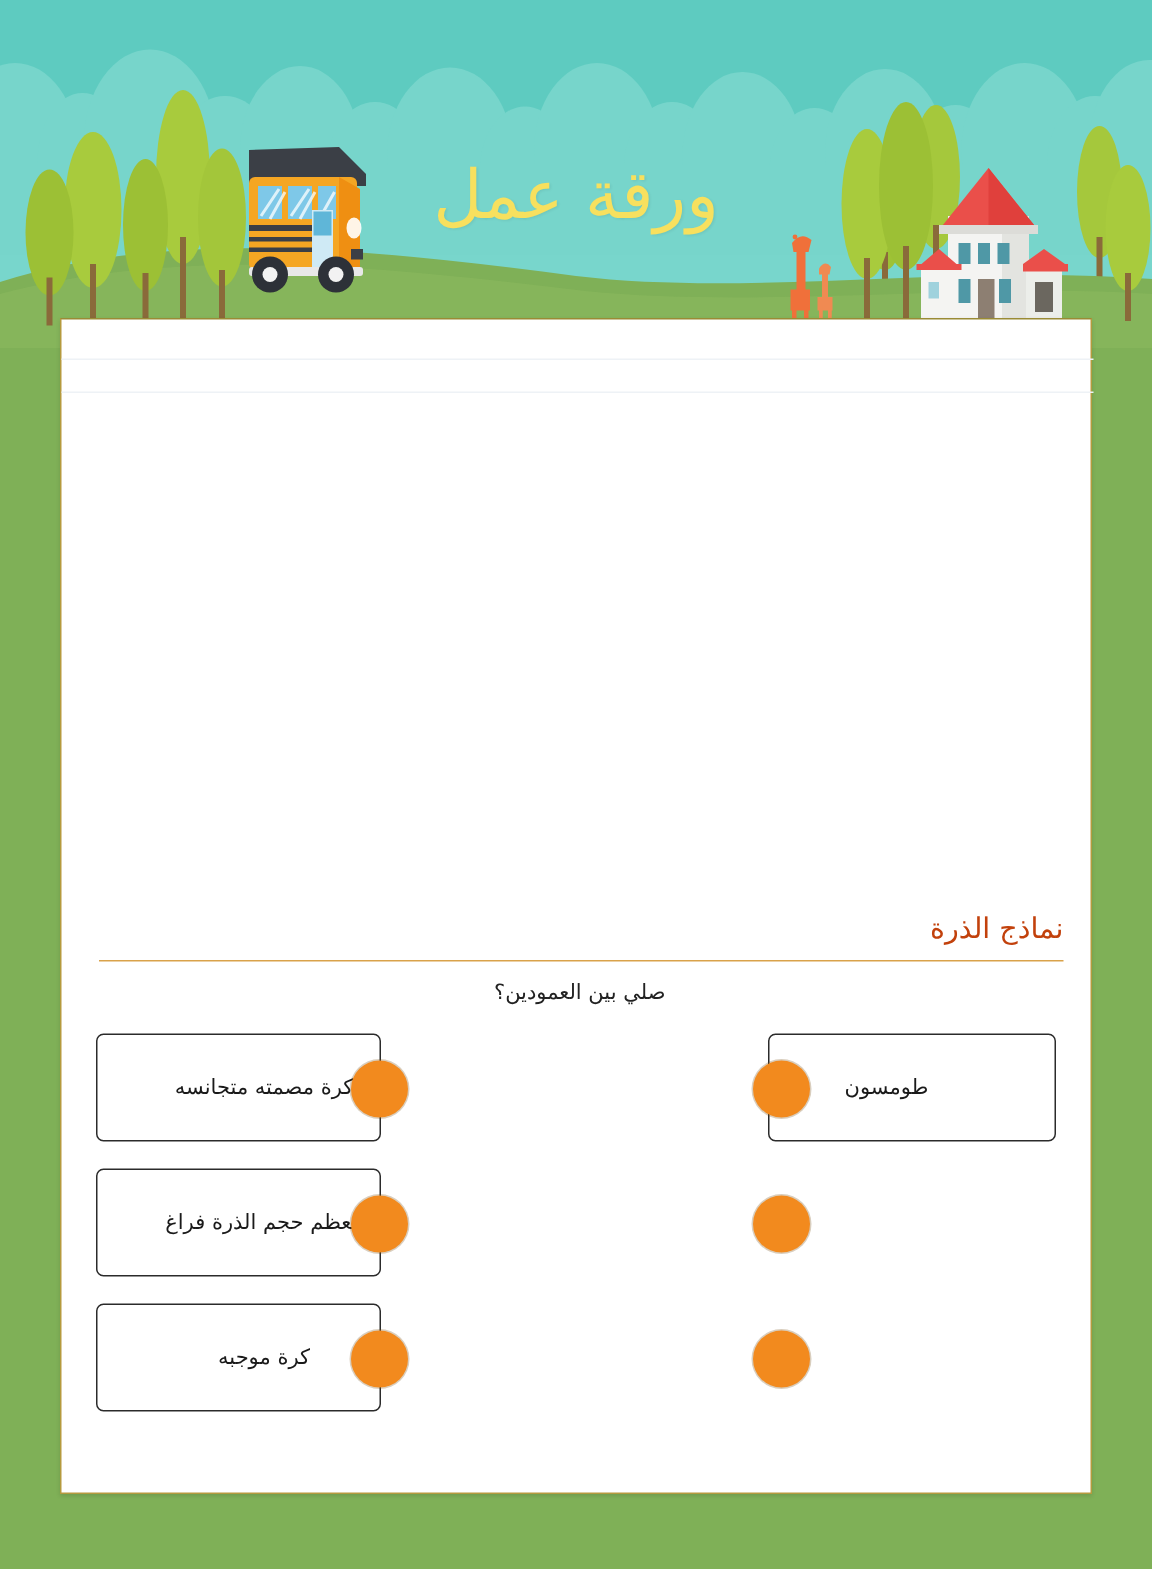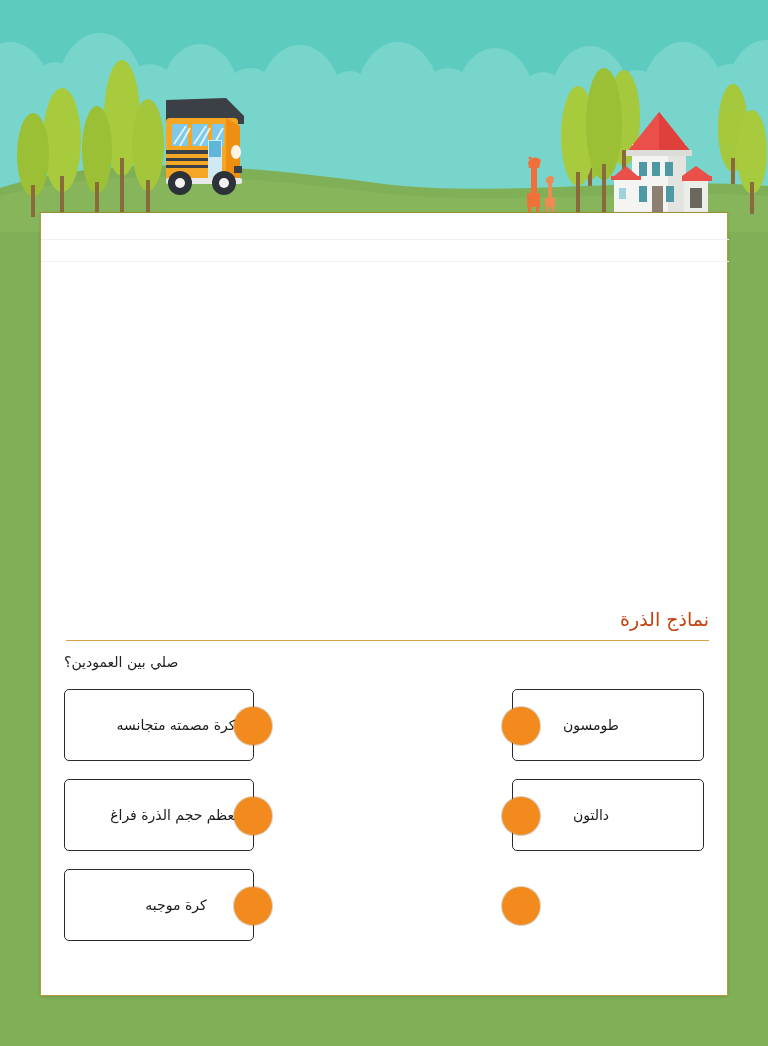--- a/index.html
+++ b/index.html
@@ -93,21 +93,21 @@
     width: 643px;
     height: 1px;
     background: #d9a24a;
     margin-bottom: 13px;
   }
 
   #instruction-text {
     font-family: "DejaVu Sans", sans-serif;
     font-size: 14px;
     color: #222222;
-    text-align: left;
+    text-align: center;
     direction: rtl;
     margin-bottom: 19px;
   }
 
   
   #matching-area {
     position: relative;
     width: 645px;
   }
 
@@ -298,20 +298,21 @@
         <rect x="690" y="188" width="12" height="20" fill="#6b675f"></rect>
       </g>
 
       <g>
         <ellipse cx="752" cy="152" rx="15" ry="42" fill="#a8cb3d"></ellipse>
         <rect x="750" y="182" width="4" height="32" fill="#8a6a3a"></rect>
       </g>
     </svg>
   </div>
 
+  <div id="worksheet-title">ورقة عمل</div>
 
   <div id="worksheet-card">
 
     <div class="faint-rule" id="faint-rule-1"></div>
     <div class="faint-rule" id="faint-rule-2"></div>
 
     <div id="content-area">
 
       <div id="section-heading">نماذج الذرة</div>
 
@@ -327,23 +328,20 @@
           </div>
           <div class="connector-dot dot-right"></div>
 
           <div class="match-box match-box-left">
             <span class="box-text">كرة مصمته متجانسه</span>
           </div>
           <div class="connector-dot dot-left"></div>
         </div>
 
         <div class="match-row">
-          <div class="match-box match-box-right">
-            <span class="box-text">دالتون</span>
-          </div>
           <div class="connector-dot dot-right"></div>
 
           <div class="match-box match-box-left">
             <span class="box-text">معظم حجم الذرة فراغ</span>
           </div>
           <div class="connector-dot dot-left"></div>
         </div>
 
         <div class="match-row">
           <div class="connector-dot dot-right"></div>

